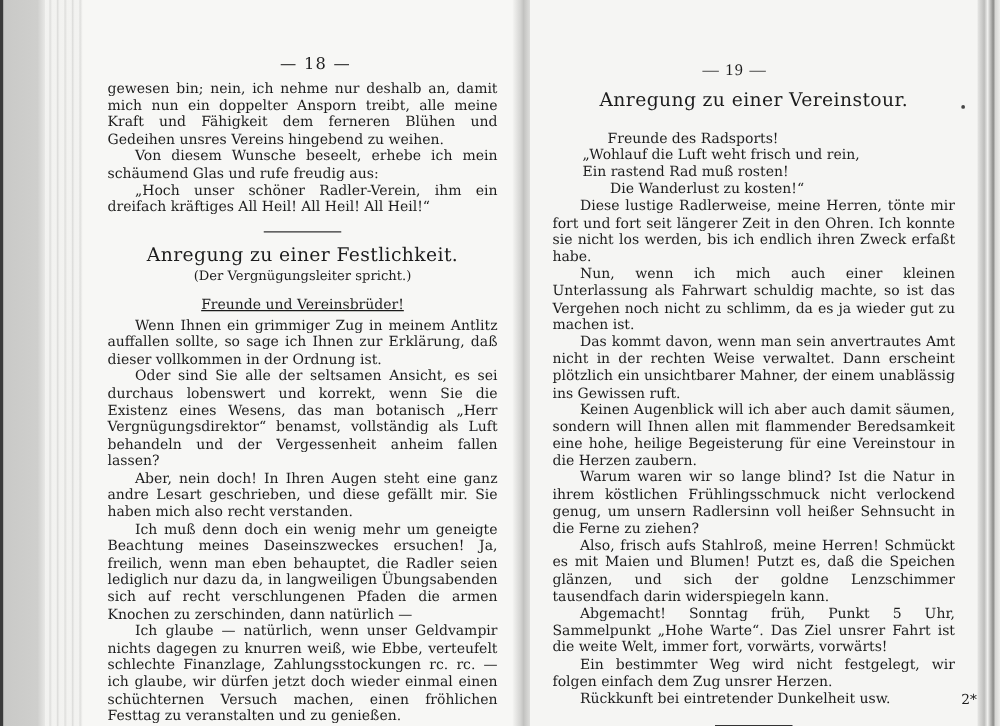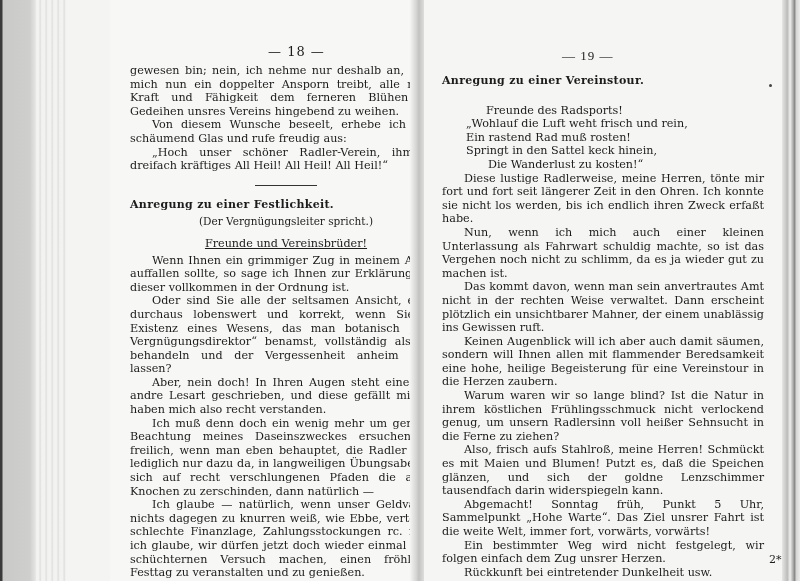--- a/index.html
+++ b/index.html
@@ -3,31 +3,31 @@
 <meta charset="utf-8">
 <style>
   html, body { margin:0; padding:0; }
   body { width:800px; height:581px; position:relative; overflow:hidden; background:#f4f4f2;
          font-family:"DejaVu Serif", serif; color:#1c1c1c; }
   .edge-left { position:absolute; left:0; top:0; width:36px; height:581px;
                background:linear-gradient(to right,#3a3a3a 0,#3a3a3a 2px,#c9c9c7 3px,#cfcfcd 30px,#e8e8e6 36px); }
   .page-strips { position:absolute; left:36px; top:0; width:30px; height:581px;
                background:repeating-linear-gradient(to right,#f2f2f0 0,#f2f2f0 3px,#dadad8 4px,#f6f6f4 6px); opacity:.85; }
   .page { position:absolute; top:0; height:581px; background:#f7f7f5; }
-  .page-left { left:66px; width:352px;margin-left:44px; }
+  .page-left { left:66px; width:352px; }
   .page-right { left:424px; width:362px; background:#f5f5f3; }
   .gutter { position:absolute; left:410px; top:0; width:16px; height:581px;
             background:linear-gradient(to right,#f5f5f3 0,#d4d4d2 40%,#c2c2c0 55%,#e8e8e6 100%); }
   .edge-right { position:absolute; left:782px; top:0; width:18px; height:581px;
                background:linear-gradient(to right,#e6e6e4 0,#bdbdbb 30%,#f0f0ee 45%,#8a8a88 70%,#d7d7d5 80%,#ececea 100%); }
   .folio { position:absolute; font-size:13px; letter-spacing:1px; }
   .text-block { position:absolute; font-size:11.2px; line-height:13.6px; text-align:justify; }
   .text-block p { margin:0; }
   .indent { text-indent:22px; }
-  .heading { font-weight:bold; font-size:11px; letter-spacing:.3px; }
+  .heading { font-weight:normal; font-size:15px; text-align:center; letter-spacing:.3px; }
   .sub { text-align:center; font-size:10.5px; }
   .center { text-align:center;text-decoration:underline; }
   .rule { width:62px; height:0; border-top:1.3px solid #333; margin:0 auto; }
   .verse p { margin:0; text-align:left; }
   .signature { position:absolute; font-size:11px; }
   .speck { position:absolute; width:3px; height:3px; border-radius:50%; background:#444; }
 </style>
 </head>
 <body>
 
@@ -63,21 +63,20 @@
 
 <div class="page page-right">
   <div class="folio" style="left:138px; top:48px;font-family:Liberation Serif, serif;">— 19 —</div>
 
   <div class="text-block" style="left:18px; top:74px; width:322px;">
     <div class="heading">Anregung zu einer Vereinstour.</div>
     <div style="padding-left:44px; margin-top:16px;">Freunde des Radsports!</div>
     <div class="verse" style="padding-left:24px;">
       <p>„Wohlauf die Luft weht frisch und rein,</p>
       <p>Ein rastend Rad muß rosten!</p>
-      <p>Springt in den Sattel keck hinein,</p>
       <p style="padding-left:22px;">Die Wanderlust zu kosten!“</p>
     </div>
     <p class="indent">Diese lustige Radlerweise, meine Herren, tönte mir fort und fort seit längerer Zeit in den Ohren. Ich konnte sie nicht los werden, bis ich endlich ihren Zweck erfaßt habe.</p>
     <p class="indent">Nun, wenn ich mich auch einer kleinen Unterlassung als Fahrwart schuldig machte, so ist das Vergehen noch nicht zu schlimm, da es ja wieder gut zu machen ist.</p>
     <p class="indent">Das kommt davon, wenn man sein anvertrautes Amt nicht in der rechten Weise verwaltet. Dann erscheint plötzlich ein unsichtbarer Mahner, der einem unablässig ins Gewissen ruft.</p>
     <p class="indent">Keinen Augenblick will ich aber auch damit säumen, sondern will Ihnen allen mit flammender Beredsamkeit eine hohe, heilige Begeisterung für eine Vereinstour in die Herzen zaubern.</p>
     <p class="indent">Warum waren wir so lange blind? Ist die Natur in ihrem köstlichen Frühlingsschmuck nicht verlockend genug, um unsern Radlersinn voll heißer Sehnsucht in die Ferne zu ziehen?</p>
     <p class="indent">Also, frisch aufs Stahlroß, meine Herren! Schmückt es mit Maien und Blumen! Putzt es, daß die Speichen glänzen, und sich der goldne Lenzschimmer tausendfach darin widerspiegeln kann.</p>
     <p class="indent">Abgemacht! Sonntag früh, Punkt 5 Uhr, Sammelpunkt „Hohe Warte“. Das Ziel unsrer Fahrt ist die weite Welt, immer fort, vorwärts, vorwärts!</p>
     <p class="indent">Ein bestimmter Weg wird nicht festgelegt, wir folgen einfach dem Zug unsrer Herzen.</p>

